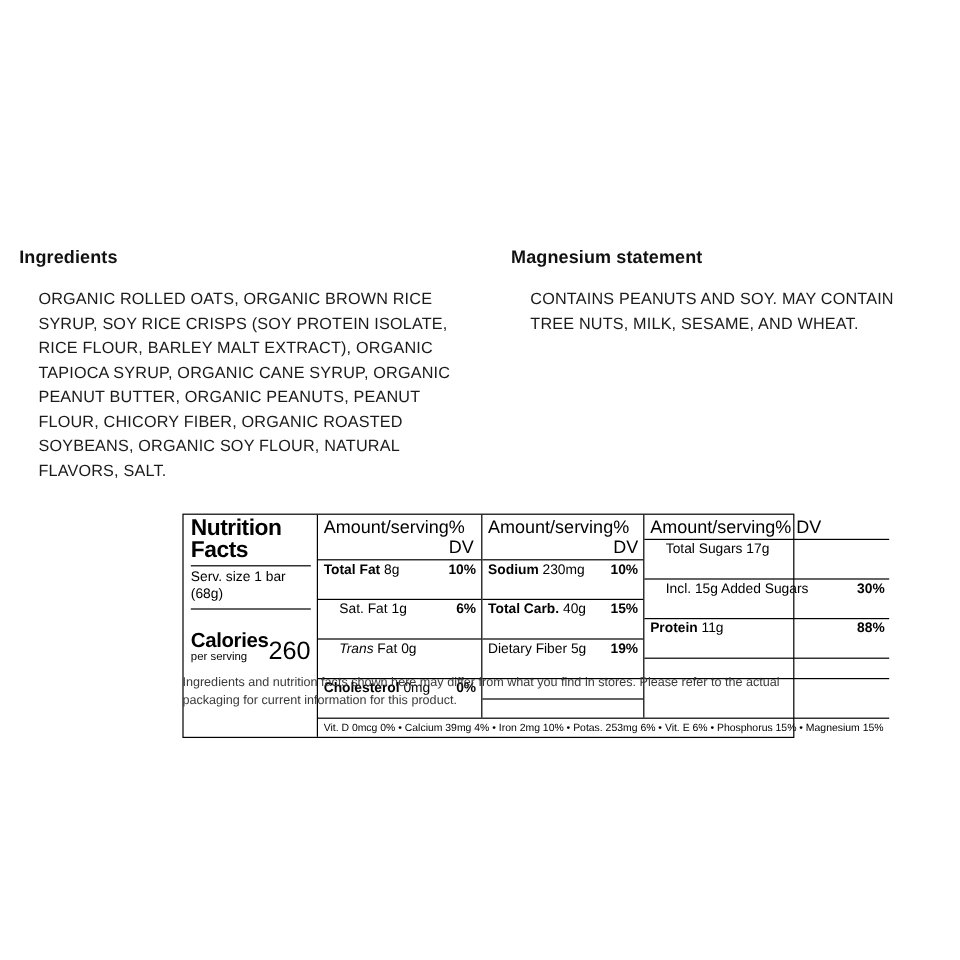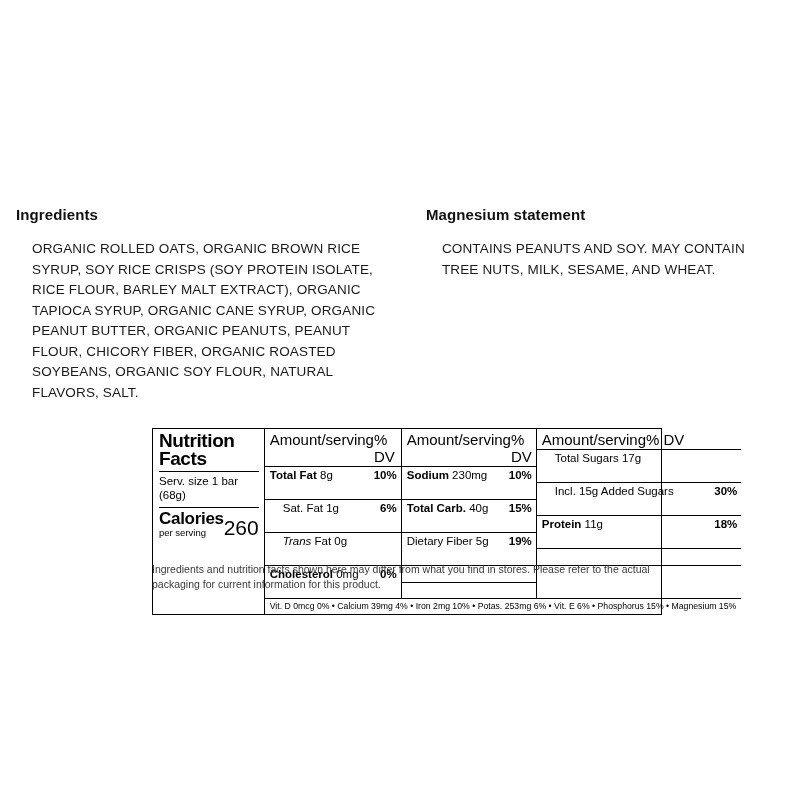--- a/index.html
+++ b/index.html
@@ -83,20 +83,21 @@
   .nf-cal-row {
     display: flex;
     align-items: flex-end;
     justify-content: space-between;
   }
   .nf-cal-label {
     font-size: 17px;
     font-weight: bold;
     line-height: 17px;
     letter-spacing: -0.3px;
+    margin-top: 15px;
   }
   .nf-cal-sub {
     font-size: 9.5px;
     line-height: 11px;
     display: block;
     font-weight: normal;
     letter-spacing: 0;
   }
   .nf-cal-value {
     font-size: 21px;
@@ -262,21 +263,21 @@
             <div class="nf-line">
               <span class="nm indent"><span>Total Sugars</span> 17g</span>
               <span class="dv"></span>
             </div>
             <div class="nf-line">
               <span class="nm indent"><span>Incl. 15g Added Sugars</span></span>
               <span class="dv">30%</span>
             </div>
             <div class="nf-line">
               <span class="nm"><b>Protein</b> 11g</span>
-              <span class="dv">18%</span>
+              <span class="dv">88%</span>
             </div>
             <div class="nf-blank"></div>
           </div>
       </div>
 
     </div>
     <div class="nf-micro">Vit. D 0mcg 0% • Calcium 39mg 4% • Iron 2mg 10% • Potas. 253mg 6% • Vit. E 6% • Phosphorus 15% • Magnesium 15%</div>
   </div>
 </div>
 

